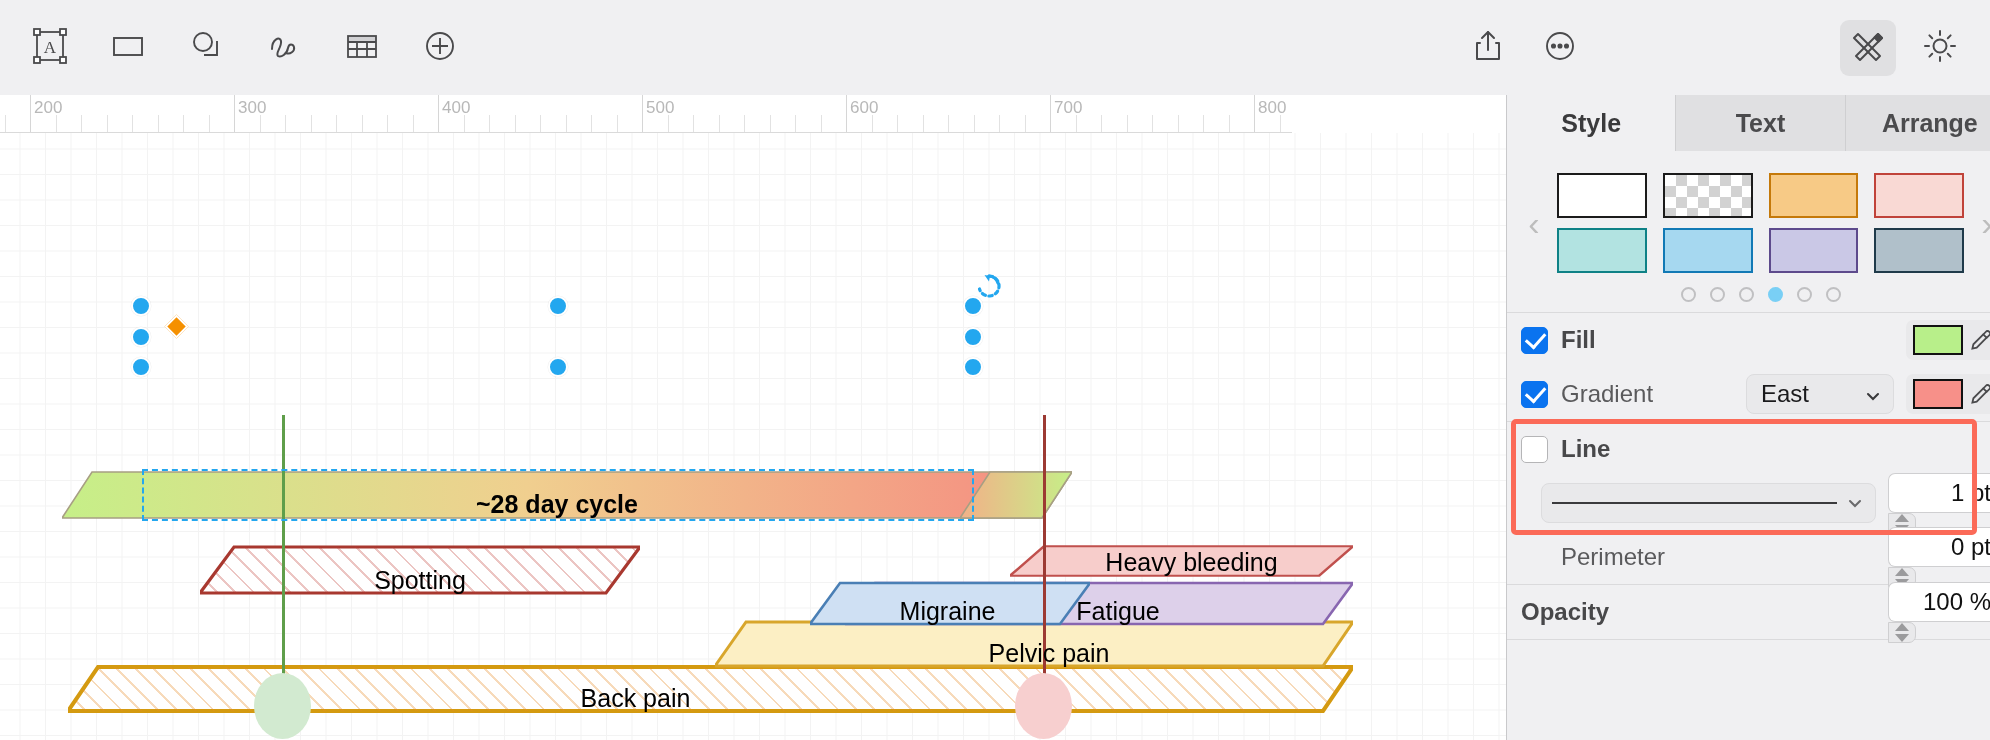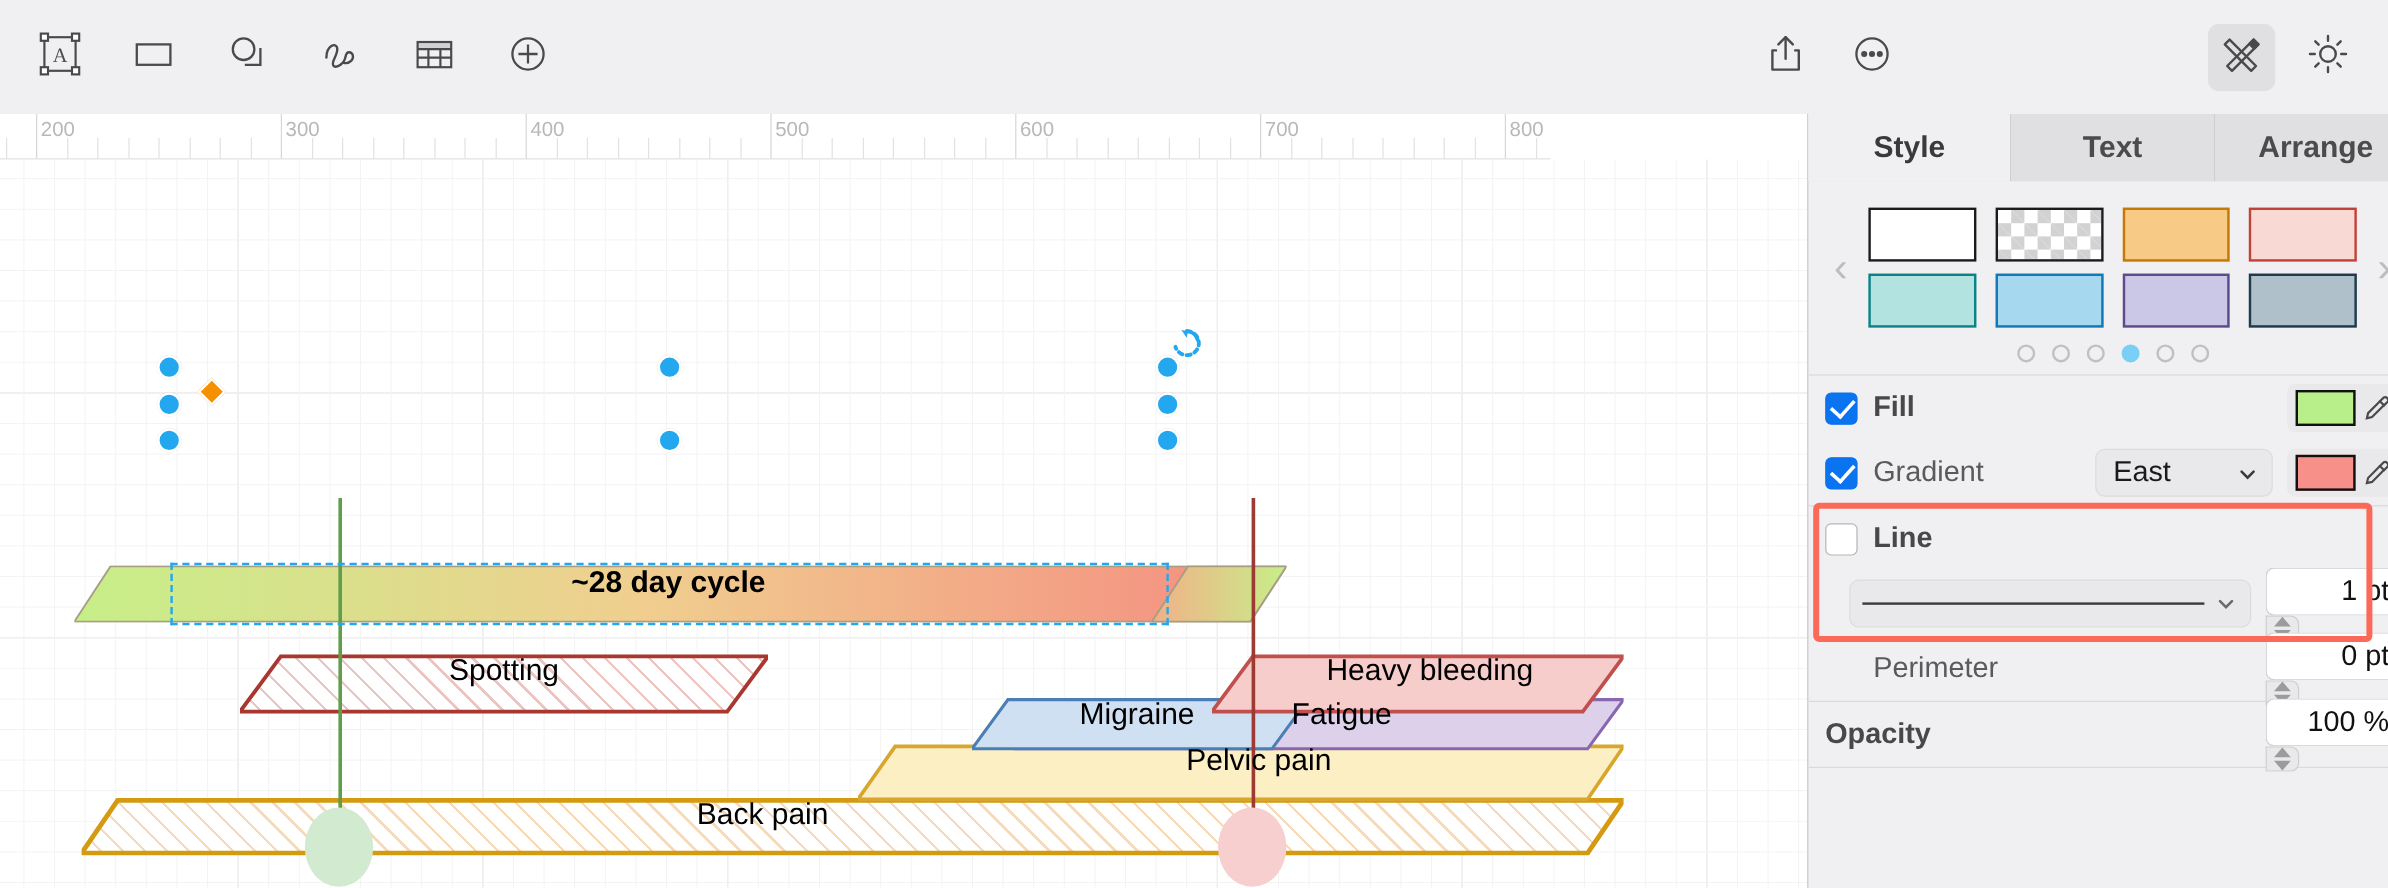--- a/index.html
+++ b/index.html
@@ -68,21 +68,21 @@
     background-image: repeating-linear-gradient(45deg,
       rgba(192,64,56,0.30) 0 2px, rgba(255,255,255,0) 2px 13px);
   }
   .hatch-orange {
     background-image: repeating-linear-gradient(45deg,
       rgba(230,140,40,0.32) 0 2px, rgba(255,255,255,0) 2px 13px);
   }
 
   .band {
     position: absolute;
-    display: flex; align-items: flex-start; justify-content: center;
+    display: flex; align-items: flex-end; justify-content: center;
     font-size: 25px; color: #000;
     white-space: nowrap;
   }
   .band-label { position: relative; z-index: 4; }
 
   .shape {
     position: absolute; left: 0; top: 0; width: 100%; height: 100%;
   }
 
   
@@ -412,21 +412,21 @@
           <span class="band-label" style="margin-left:38px;">Fatigue</span>
         </div>
 
         <div class="band" style="left:810px; top:448px; width:280px; height:45px;">
           <svg class="shape" viewBox="0 0 280 45" preserveAspectRatio="none">
             <polygon points="30,2 280,2 250,43 0,43" fill="#cfe0f3" stroke="#4a7fb5" stroke-width="2.6"></polygon>
           </svg>
           <span class="band-label" style="margin-left:-5px;">Migraine</span>
         </div>
 
-        <div class="band" style="left:1010px; top:412px; width:343px; height:50px;">
+        <div class="band" style="left:1010px; top:412px; width:343px; height:32px;">
           <svg class="shape" viewBox="0 0 343 50" preserveAspectRatio="none">
             <polygon points="34,2 343,2 309,48 0,48" fill="#f7cdcb" stroke="#c0504d" stroke-width="3"></polygon>
           </svg>
           <span class="band-label" style="margin-left:20px;">Heavy bleeding</span>
         </div>
 
         <div class="band" style="left:200px; top:412px; width:440px; height:50px;">
           <svg class="shape" viewBox="0 0 440 50" preserveAspectRatio="none">
             <polygon points="34,2 440,2 406,48 0,48" fill="#ffffff" stroke="#a8382f" stroke-width="3.2"></polygon>
           </svg>

